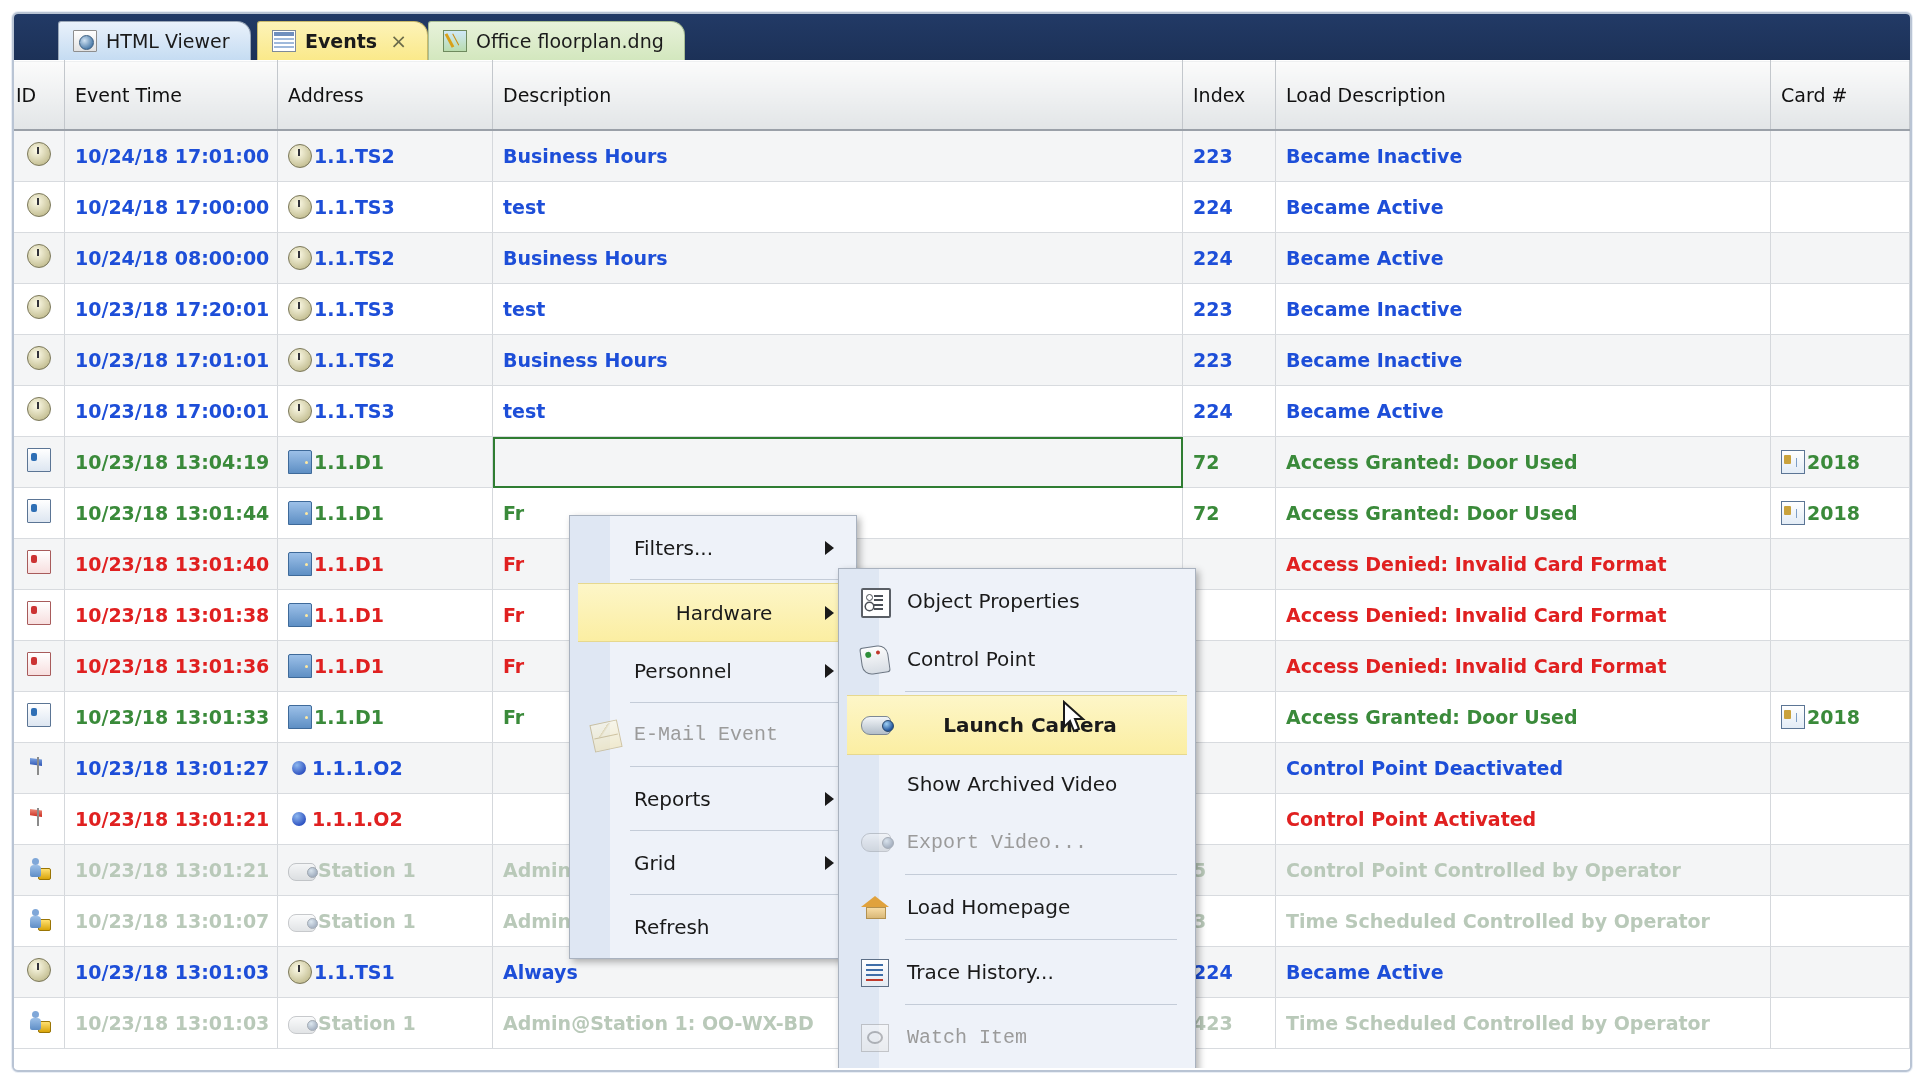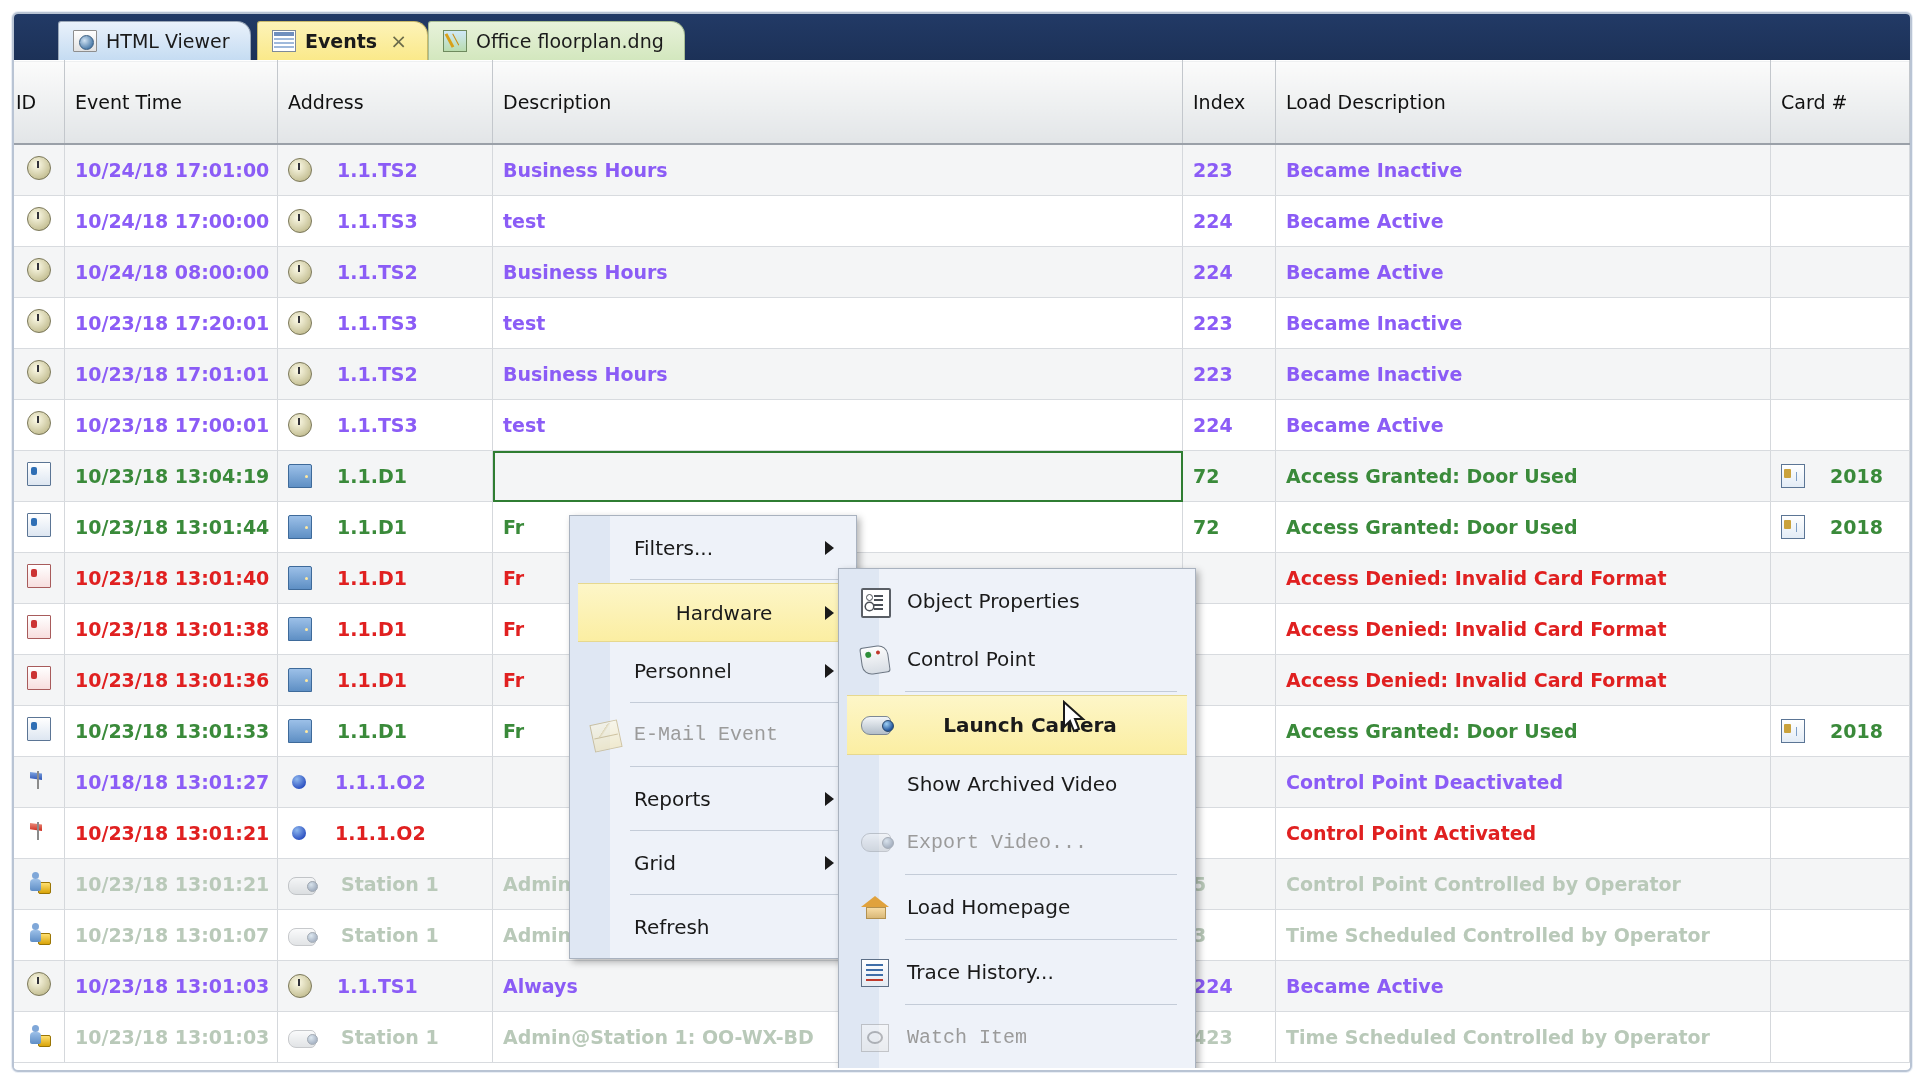--- a/index.html
+++ b/index.html
@@ -128,21 +128,21 @@
   }
   table.grid th{
     background:linear-gradient(#fbfbfb,#eceeef 60%,#e2e5e7);
     border-right:1px solid #c3c7cc;
     border-bottom:2px solid #9aa0a8;
     border-top:1px solid #ffffff;
     font-weight:normal;
     font-size:19px;
     color:#111;
     text-align:left;
-    padding:24px 10px;
+    padding:17px 10px;
     height:34px;
     white-space:nowrap;
   }
   table.grid td{
     border-right:1px solid #d5d8dc;
     border-bottom:1px solid #d8dbdf;
     padding:5px 10px;
     height:40px;
     font-size:19px;
     white-space:nowrap;
@@ -151,25 +151,25 @@
   }
   tr.alt td{background:#f4f5f6;}
   tr.norm td{background:#ffffff;}
   .c-id{width:46px;text-align:center;padding:5px 2px !important;}
   .c-time{width:192px;}
   .c-addr{width:194px;}
   .c-desc{width:auto;}
   .c-index{width:72px;}
   .c-evdesc{width:474px;}
   .c-card{width:118px;}
-  .blue{color:#8b5cf6;font-weight:bold;}
+  .blue{color:#1d4ed8;font-weight:bold;}
   .red{color:#e02020;font-weight:bold;}
   .green{color:#3a8a3a;font-weight:bold;}
   .grey{color:#b9c9b9;font-weight:bold;}
-  .cellflex{display:flex;align-items:center;gap:25px;}
+  .cellflex{display:flex;align-items:center;gap:2px;}
   
   .ricon{width:22px;height:22px;flex:0 0 auto;position:relative;display:inline-block;}
   .i-clock{
     border-radius:50%;
     background:radial-gradient(circle at 40% 35%,#fdfbe8,#c9c49a 70%,#8e8a66);
     border:1px solid #7d7a5d;
   }
   .i-clock::after{
     content:"";position:absolute;left:9px;top:4px;width:2px;height:7px;background:#33333a;
     box-shadow:1px 6px 0 -1px #33333a,2px 6px 0 -1px #33333a;
@@ -602,21 +602,21 @@
             <td class="c-evdesc green">Access Granted: Door Used</td>
             <td class="c-card">
               <span class="cellflex">
                 <span class="ricon i-cardimg"></span>
                 <span class="green">2018</span>
               </span>
             </td>
           </tr>
           <tr class="alt">
             <td class="c-id"><span class="ricon i-flagb"></span></td>
-            <td class="c-time blue">10/18/18 13:01:27</td>
+            <td class="c-time blue">10/23/18 13:01:27</td>
             <td class="c-addr">
               <span class="cellflex">
                 <span class="ricon i-dot"></span>
                 <span class="blue">1.1.1.O2</span>
               </span>
             </td>
             <td class="c-desc blue"></td>
             <td class="c-index blue"></td>
             <td class="c-evdesc blue">Control Point Deactivated</td>
             <td class="c-card"></td>

